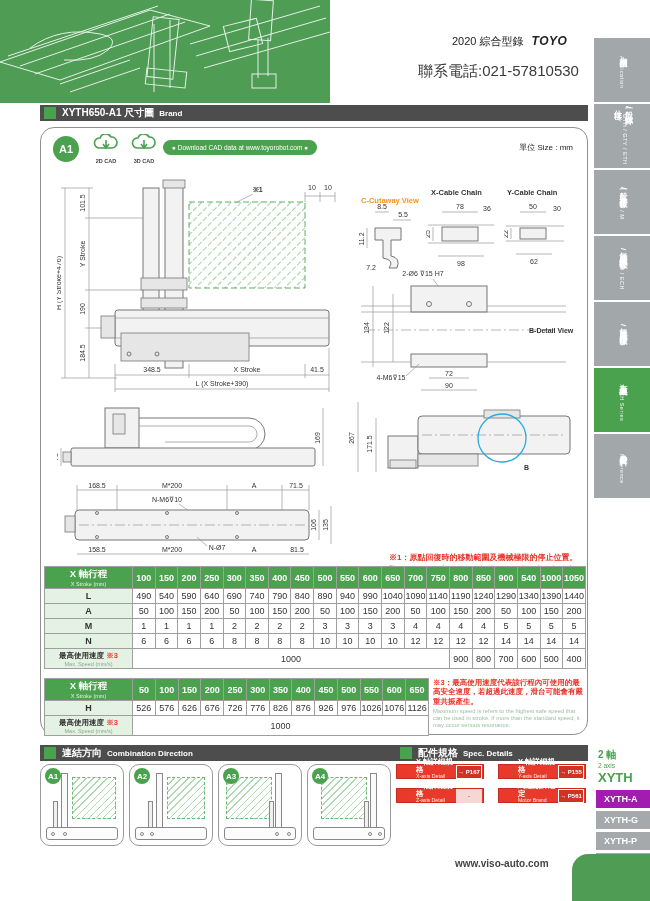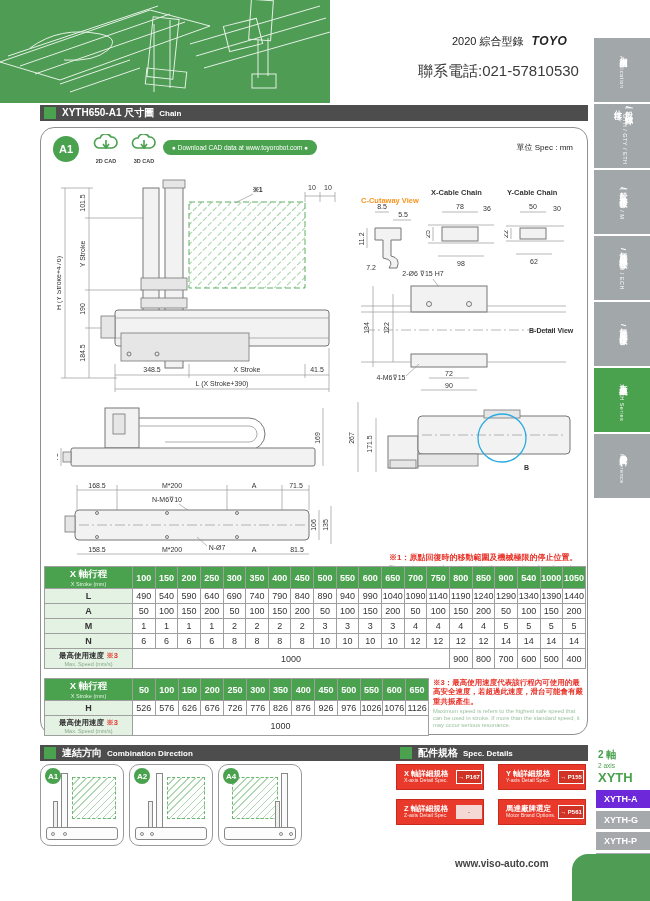--- a/index.html
+++ b/index.html
@@ -75,37 +75,37 @@
   .card.a1 .d1{left:10px}.card.a1 .d2{left:22px}
   .card.a2 .mini-col{left:26px}.card.a2 .mini-col2{left:18px}.card.a2 .mini-hatch{left:37px;right:7px}
   .card.a2 .d1{left:10px}.card.a2 .d2{left:20px}
   .card.a3 .mini-col{left:56px}.card.a3 .mini-col2{left:50px}.card.a3 .mini-hatch{left:7px;width:46px}
   .card.a3 .d1{right:10px}.card.a3 .d2{right:22px}
   .card.a4 .mini-col{left:62px}.card.a4 .mini-col2{left:56px}.card.a4 .mini-hatch{left:13px;width:46px}
   .card.a4 .d1{right:8px}.card.a4 .d2{right:18px}
   
   .spec-grid{position:absolute;left:396px;top:764px;width:192px;display:grid;
     grid-template-columns:88px 88px;column-gap:14px;row-gap:9px}
-  .spec-btn{height:26px;background:#e8392b;border-radius:1px;display:flex;align-items:center;
-    padding:0 2px 0 8px;cursor:pointer;box-shadow:0 0 0 1px #c9281c inset}
+  .spec-btn{height:15px;background:#e8392b;border-radius:1px;display:flex;align-items:center;
+    padding:0 2px 0 20px;cursor:pointer;box-shadow:0 0 0 1px #c9281c inset}
   .spec-btn .txt{flex:1;color:#fff;line-height:1.05}
   .spec-btn .zh{font-size:7.5px;font-weight:bold}
   .spec-btn .en{font-size:5.2px;opacity:.9}
   .spec-btn .pg{width:26px;height:14px;border:1px solid #fff;background:rgba(0,0,0,.1);color:#fff;
     font-size:6px;font-weight:bold;display:flex;align-items:center;justify-content:center}
   .spec-btn.disabled .pg{background:#f5d7d3;color:#b23a2e;border-color:#f5d7d3}
   
   .series-nav{position:absolute;left:598px;top:748px;width:52px;color:#4aa14e;text-align:left}
   .series-nav .axis{font-size:10px;font-weight:bold}
   .series-nav .axis-en{font-size:6.5px}
   .series-nav .name{font-size:13px;font-weight:bold;margin-top:1px}
   .xy-tabs{position:absolute;left:596px;top:790px;width:54px}
   .xy-tab{background:#a5a9ac;color:#fff;font-weight:bold;font-size:9px;padding:4px 0 4px 8px;
     margin-bottom:3px;cursor:pointer}
-  .xy-tab.active{background:#6d28d9}
+  .xy-tab.active{background:#a21caf}
   .footer-url{position:absolute;left:455px;top:858px;font-size:10px;color:#444;font-weight:bold}
   .green-corner{position:absolute;right:0;bottom:0;width:78px;height:47px;background:#4f9c55;
     border-top-left-radius:16px}
 </style>
 </head>
 <body>
 
 <svg width="0" height="0" style="position:absolute">
   <defs>
     <pattern id="hatch" width="7" height="7" patternTransform="rotate(45)" patternUnits="userSpaceOnUse">
@@ -166,21 +166,21 @@
     </div>
     <div class="side-tab">
       <span class="zh">參考資料</span>
       <span class="en">Reference</span>
     </div>
   </div>
 
 <div class="bar" style="left:40px;top:105px;width:548px">
   <span class="gsq"></span>
   <span>XYTH650-A1 尺寸圖</span>
-  <span class="en">Chain</span>
+  <span class="en">Brand</span>
 </div>
 
 <div class="panel">
 
   <div class="a1-badge">A1</div>
 
   <div class="cad-ic" style="left:48px">
     <svg width="30" height="20">
       <path d="M8,14 a5,5 0 0 1 1,-10 a6,6 0 0 1 11,-1 a5,5 0 0 1 1,11 z" fill="none" stroke="#4aa14e" stroke-width="1.6"></path>
       <path d="M15,6 v7 m-3,-3 l3,4 l3,-4" stroke="#4aa14e" stroke-width="1.6" fill="none"></path>
@@ -188,21 +188,21 @@
     <div class="lbl">2D CAD</div>
   </div>
   <div class="cad-ic" style="left:86px">
     <svg width="30" height="20">
       <path d="M8,14 a5,5 0 0 1 1,-10 a6,6 0 0 1 11,-1 a5,5 0 0 1 1,11 z" fill="none" stroke="#4aa14e" stroke-width="1.6"></path>
       <path d="M15,6 v7 m-3,-3 l3,4 l3,-4" stroke="#4aa14e" stroke-width="1.6" fill="none"></path>
     </svg>
     <div class="lbl">3D CAD</div>
   </div>
   <div class="dl-pill">● Download CAD data at www.toyorobot.com ●</div>
-  <div class="unit">單位 Spec : mm</div>
+  <div class="unit">單位 Size : mm</div>
 
   <svg style="position:absolute;left:16px;top:50px" width="302" height="220">
     <line class="dim" x1="8" y1="10" x2="8" y2="200"></line>
       <line class="dim" x1="4" y1="10" x2="36" y2="10"></line>
       <line class="dim" x1="4" y1="200" x2="60" y2="200"></line>
     <line class="dim" x1="32" y1="10" x2="32" y2="200"></line>
     <line class="dim" x1="28" y1="40" x2="90" y2="40"></line>
       <line class="dim" x1="28" y1="112" x2="90" y2="112"></line>
       <line class="dim" x1="28" y1="150" x2="64" y2="150"></line>
     <text transform="rotate(-90 4 105)" x="4" y="105" text-anchor="middle" font-size="6.5">H (Y Stroke+476)</text>
@@ -624,20 +624,29 @@
     </div>
     <div class="card a2">
       <div class="badge">A2</div>
       <div class="mini-hatch"></div>
       <div class="mini-col"></div>
       <div class="mini-col2"></div>
       <div class="mini-base"></div>
       <div class="dot d1"></div>
       <div class="dot d2"></div>
     </div>
+    <div class="card a3">
+      <div class="badge">A3</div>
+      <div class="mini-hatch"></div>
+      <div class="mini-col"></div>
+      <div class="mini-col2"></div>
+      <div class="mini-base"></div>
+      <div class="dot d1"></div>
+      <div class="dot d2"></div>
+    </div>
     <div class="card a4">
       <div class="badge">A4</div>
       <div class="mini-hatch"></div>
       <div class="mini-col"></div>
       <div class="mini-col2"></div>
       <div class="mini-base"></div>
       <div class="dot d1"></div>
       <div class="dot d2"></div>
     </div>
   </div>

